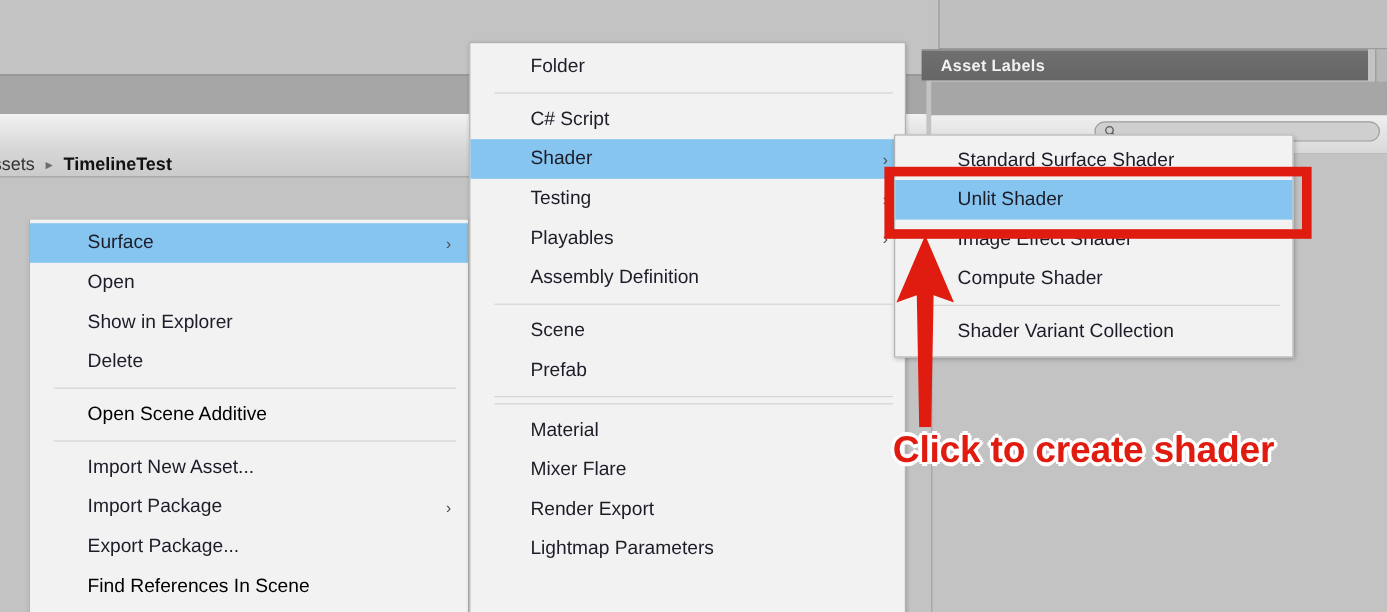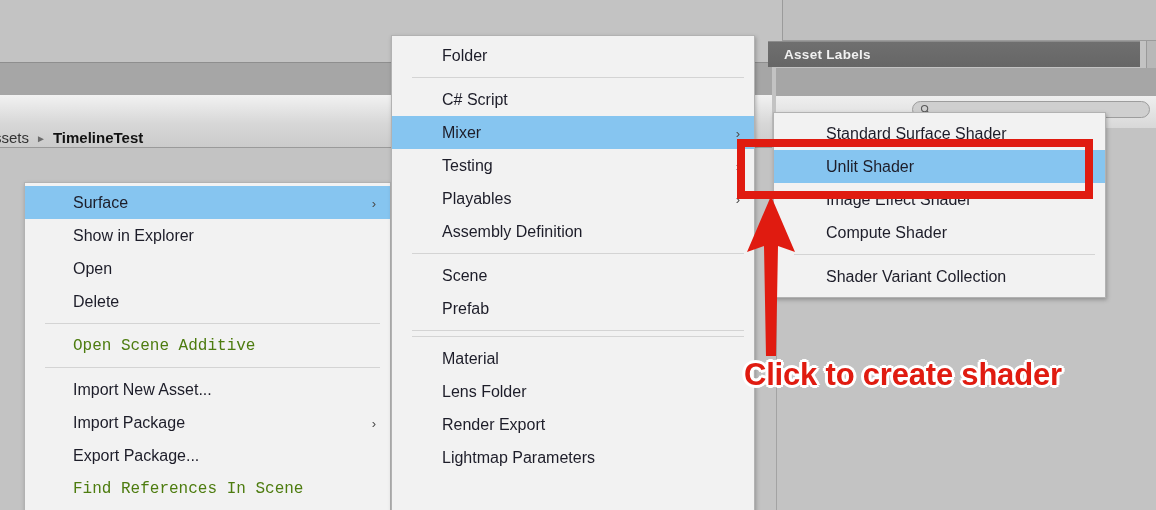--- a/index.html
+++ b/index.html
@@ -171,22 +171,21 @@
     color: #1d1d29;
     padding-left: 48px;
     padding-right: 18px;
     white-space: nowrap;
     box-sizing: border-box;
   }
   .menu-item.selected {
     background: #86c5f0;
   }
   .menu-item.disabled {
-    color: #4d7c0f;
-    font-family: Liberation Mono, monospace;
+    color: #000000;
   }
   .menu-item .submenu-arrow {
     position: absolute;
     right: 14px;
     top: 50%;
     transform: translateY(-50%);
     font-size: 13px;
     color: #4a4a4a;
     line-height: 1;
   }
@@ -212,21 +211,20 @@
     height: 482px;
   }
   #menu-create .menu-item { height: 33px; padding-left: 50px; }
 
   #menu-shader {
     left: 745px;
     top: 112px;
     width: 333px;
     height: 186px;
     padding: 4px 0;
-    margin-left: 28px;
   }
   #menu-shader .menu-item { height: 33px; padding-left: 52px; }
 
   
   .anno-rect {
     position: absolute;
     left: 737px;
     top: 139px;
     width: 356px;
     height: 60px;
@@ -297,24 +295,24 @@
 </div>
 
 <div class="panel-right-lower"></div>
 
 <div class="menu" id="menu-context">
     <div class="menu-item selected">
       <span>Surface</span>
       <span class="submenu-arrow">›</span>
     </div>
     <div class="menu-item">
+      <span>Open</span>
+    </div>
+    <div class="menu-item">
       <span>Show in Explorer</span>
-    </div>
-    <div class="menu-item">
-      <span>Open</span>
     </div>
     <div class="menu-item">
       <span>Delete</span>
     </div>
     <div class="menu-sep"></div>
     <div class="menu-item disabled">
       <span>Open Scene Additive</span>
     </div>
     <div class="menu-sep"></div>
     <div class="menu-item">
@@ -335,21 +333,21 @@
 
 <div class="menu" id="menu-create">
     <div class="menu-item">
       <span>Folder</span>
     </div>
     <div class="menu-sep"></div>
     <div class="menu-item">
       <span>C# Script</span>
     </div>
     <div class="menu-item selected">
-      <span>Mixer</span>
+      <span>Shader</span>
       <span class="submenu-arrow">›</span>
     </div>
     <div class="menu-item">
       <span>Testing</span>
       <span class="submenu-arrow">›</span>
     </div>
     <div class="menu-item">
       <span>Playables</span>
       <span class="submenu-arrow">›</span>
     </div>
@@ -362,21 +360,21 @@
     </div>
     <div class="menu-item">
       <span>Prefab</span>
     </div>
     <div class="menu-sep"></div>
     <div class="menu-sep"></div>
     <div class="menu-item">
       <span>Material</span>
     </div>
     <div class="menu-item">
-      <span>Lens Folder</span>
+      <span>Mixer Flare</span>
     </div>
     <div class="menu-item">
       <span>Render Export</span>
     </div>
     <div class="menu-item">
       <span>Lightmap Parameters</span>
     </div>
   </div>
 
 <div class="menu" id="menu-shader">

